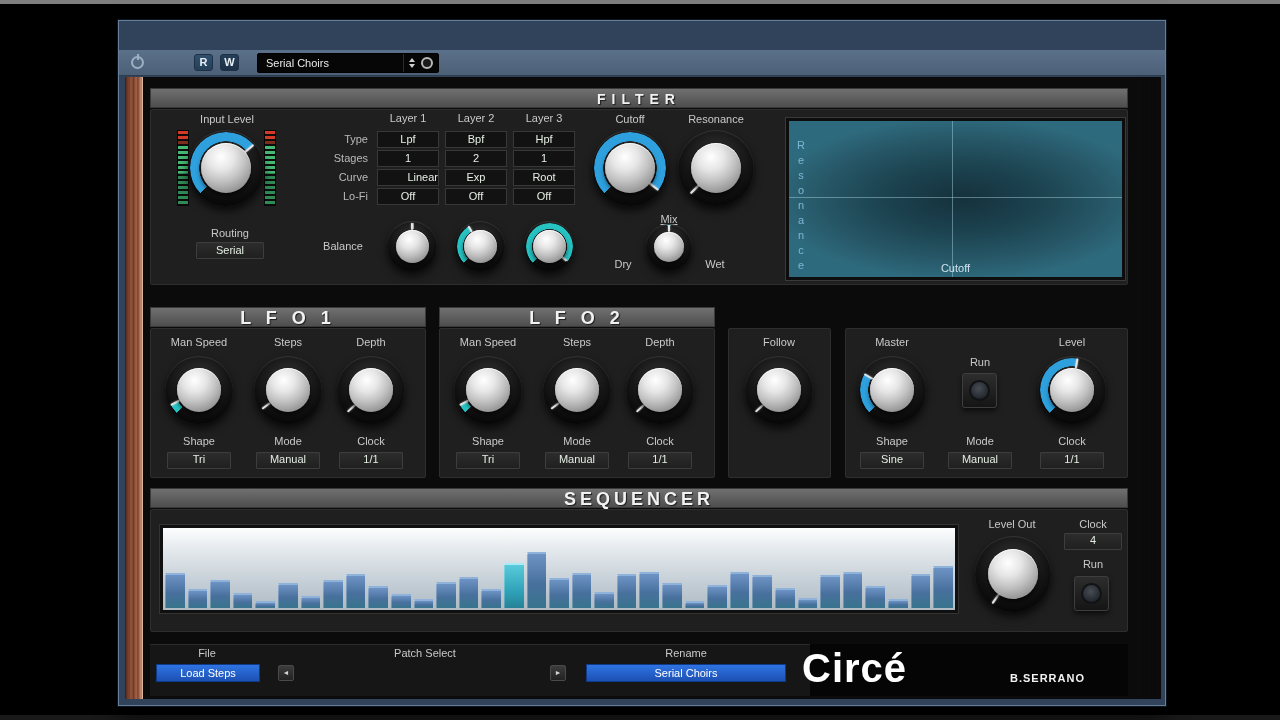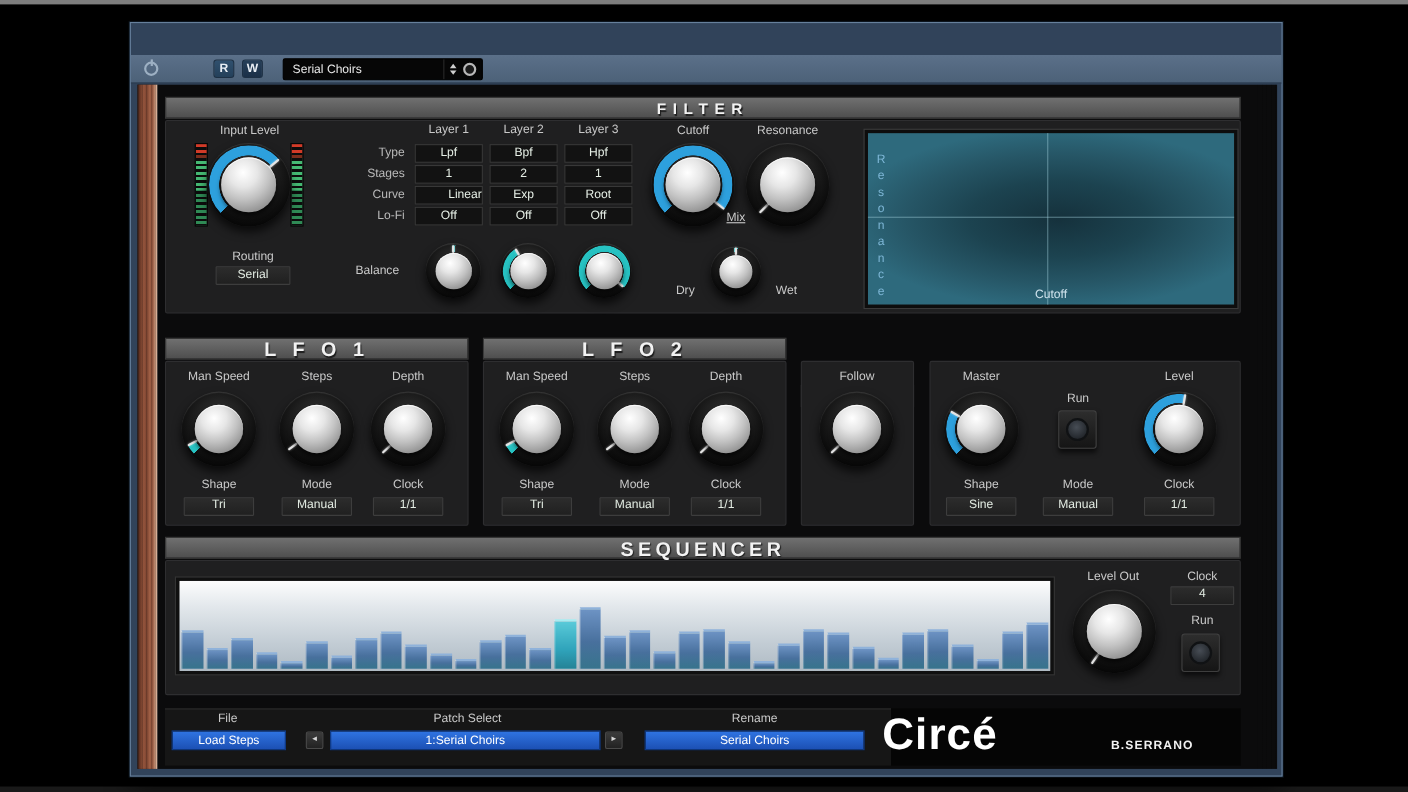--- a/index.html
+++ b/index.html
@@ -218,21 +218,21 @@
       <div class="ptrwrap"></div>
       <div class="face"></div>
   </div>
   <div class="abs lbl" style="left:683px; top:113px; width:66px;">Resonance</div>
   <div class="knob" style="left:678px; top:130px; width:76px; height:76px; --rot:-135deg; --sweep:0deg;">
     <div class="arc"></div>
       <div class="ptrwrap"></div>
       <div class="face"></div>
   </div>
 
-  <div class="abs lbl" style="left:652px; top:192px; width:34px;text-decoration:underline;">Mix</div>
+  <div class="abs lbl" style="left:652px; top:213px; width:34px;text-decoration:underline;">Mix</div>
   <div class="knob" style="left:646px; top:224px; width:46px; height:46px; --rot:0deg; --a0:-4deg; --sweep:8deg; --ac:#27c2c2;">
     <div class="arc"></div>
       <div class="ptrwrap"></div>
       <div class="face"></div>
   </div>
   <div class="abs lbl" style="left:608px; top:258px; width:30px;">Dry</div>
   <div class="abs lbl" style="left:700px; top:258px; width:30px;">Wet</div>
 
   <div class="abs xypad">
     <div class="xh"></div>
@@ -381,21 +381,20 @@
   <div class="sqbtn" style="left:1074px; top:576px;"></div>
 
   <div class="abs footer-left"></div>
   <div class="abs footer-right"></div>
 
   <div class="abs lbl" style="left:173px; top:647px; width:68px;">File</div>
   <div class="bluefield" style="left:156px; top:664px; width:104px;">Load Steps</div>
 
   <div class="arrbtn" style="left:278px; top:665px;">◄</div>
   <div class="abs lbl" style="left:385px; top:647px; width:80px;">Patch Select</div>
-  <div class="bluefield" style="left:300px; top:664px; width:246px;">1:Serial Choirs</div>
   <div class="arrbtn" style="left:550px; top:665px;">►</div>
 
   <div class="abs lbl" style="left:652px; top:647px; width:68px;">Rename</div>
   <div class="bluefield" style="left:586px; top:664px; width:200px;">Serial Choirs</div>
 
   <div class="logo">Circé</div>
   <div class="brand">B.SERRANO</div>
 </div>
 
 </body></html>

